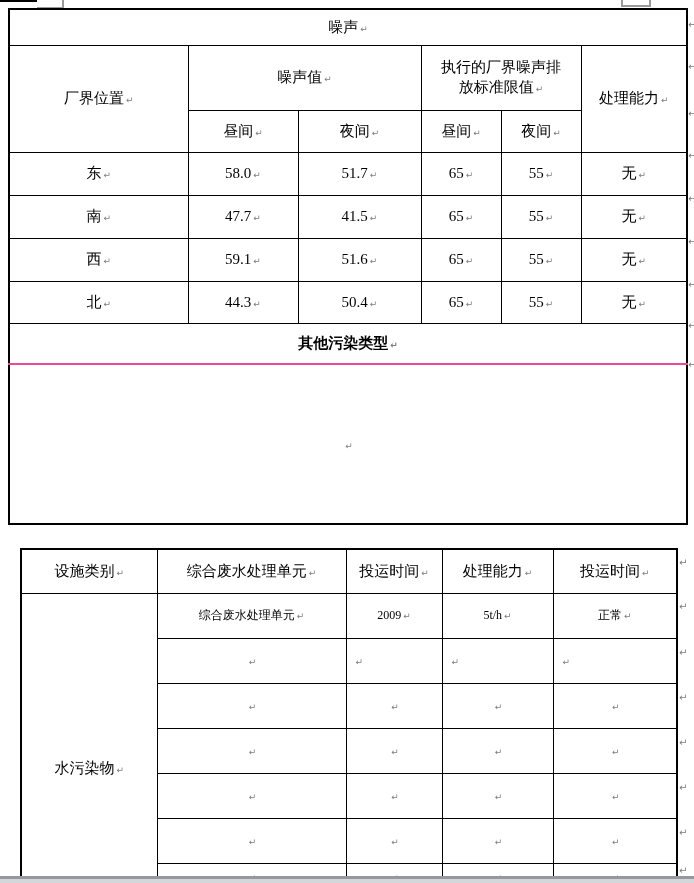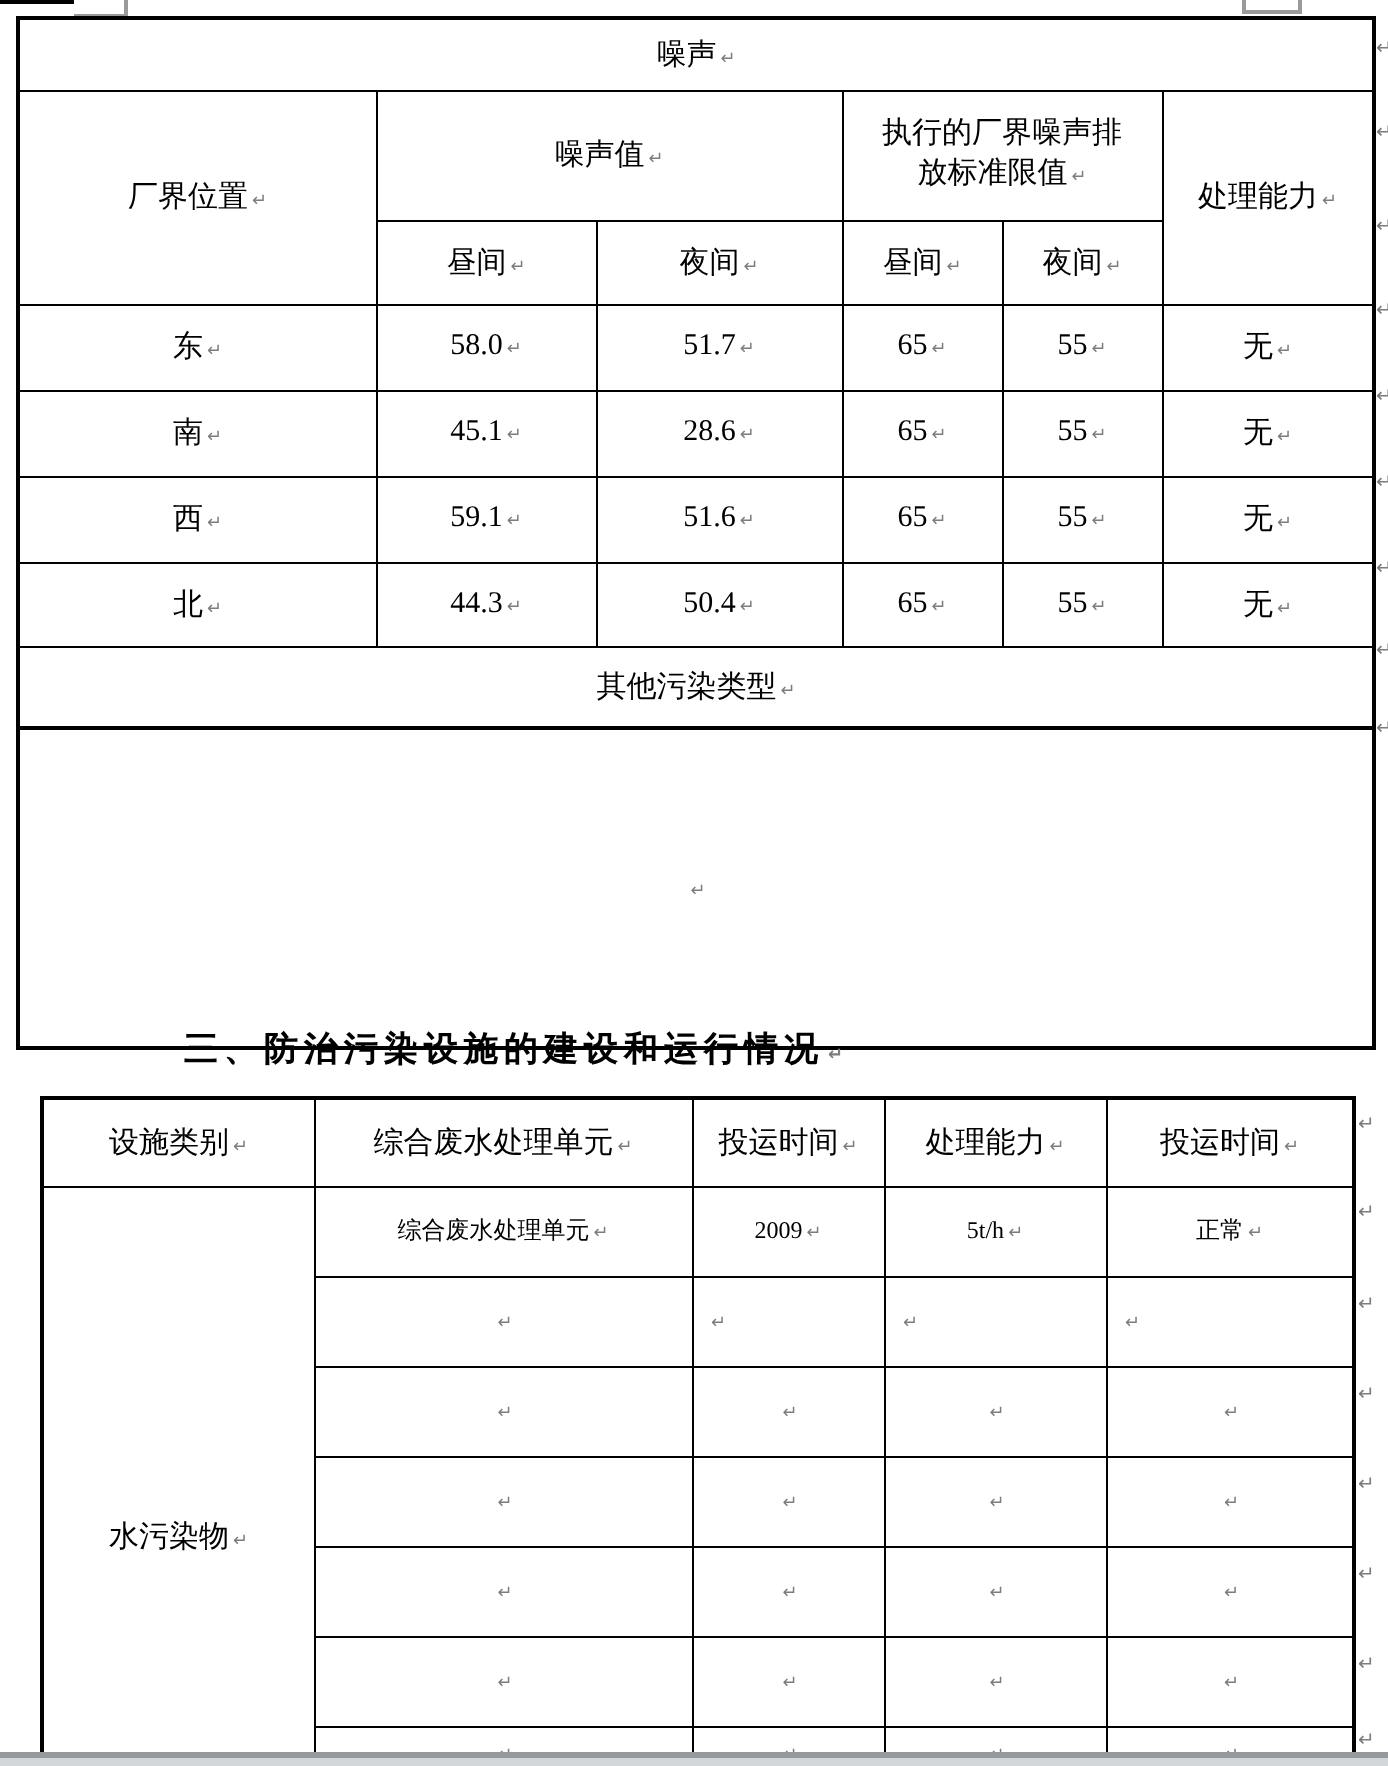--- a/index.html
+++ b/index.html
@@ -16,21 +16,21 @@
   
   table { border-collapse: collapse; table-layout: fixed; position: absolute; }
   td { border: 1px solid #000; text-align: center; vertical-align: middle; padding: 0; overflow: hidden; }
 
   .t1 { left: 8px; top: 8px; width: 678px; border: 2px solid #000; font-size: 15px; }
   .t2 { left: 20px; top: 548px; width: 656px; border: 2px solid #000; font-size: 15px; }
 
   .t1 td, .t2 td { border: 1px solid #000; }
 
   .stdcell { line-height: 20px; padding: 11px 14px; }
-  .other-row td { border-bottom: 2px solid #000000; }
+  .other-row td { border-bottom: 2px solid #ec4899; font-weight: bold; }
   .bigcell { vertical-align: middle; }
 
   .t2 .cat { padding-top: 36px; }
   .t2 .small { font-size: 12px; }
   .t2 .al { text-align: left; padding-left: 7px; }
   .t2 .lastrow td { vertical-align: top; padding-top: 4px; }
 
   
   .pm {
     font-family: "DejaVu Sans", sans-serif;
@@ -116,22 +116,22 @@
       <tr style="height:43px">
         <td><span>东</span><span class="pm">↵</span></td>
         <td><span>58.0</span><span class="pm">↵</span></td>
         <td><span>51.7</span><span class="pm">↵</span></td>
         <td><span>65</span><span class="pm">↵</span></td>
         <td><span>55</span><span class="pm">↵</span></td>
         <td><span>无</span><span class="pm">↵</span></td>
       </tr>
       <tr style="height:43px">
         <td><span>南</span><span class="pm">↵</span></td>
-        <td><span>45.1</span><span class="pm">↵</span></td>
-        <td><span>28.6</span><span class="pm">↵</span></td>
+        <td><span>47.7</span><span class="pm">↵</span></td>
+        <td><span>41.5</span><span class="pm">↵</span></td>
         <td><span>65</span><span class="pm">↵</span></td>
         <td><span>55</span><span class="pm">↵</span></td>
         <td><span>无</span><span class="pm">↵</span></td>
       </tr>
       <tr style="height:43px">
         <td><span>西</span><span class="pm">↵</span></td>
         <td><span>59.1</span><span class="pm">↵</span></td>
         <td><span>51.6</span><span class="pm">↵</span></td>
         <td><span>65</span><span class="pm">↵</span></td>
         <td><span>55</span><span class="pm">↵</span></td>
@@ -162,23 +162,20 @@
   <span class="rm" style="left:688px; top:20px">↵</span>
   <span class="rm" style="left:688px; top:62px">↵</span>
   <span class="rm" style="left:688px; top:109px">↵</span>
   <span class="rm" style="left:688px; top:151px">↵</span>
   <span class="rm" style="left:688px; top:194px">↵</span>
   <span class="rm" style="left:688px; top:237px">↵</span>
   <span class="rm" style="left:688px; top:280px">↵</span>
   <span class="rm" style="left:688px; top:321px">↵</span>
   <span class="rm" style="left:688px; top:360px">↵</span>
 
-  <div class="heading">
-    <span>三、防治污染设施的建设和运行情况</span><span class="pm">↵</span>
-  </div>
 
   <table class="t2">
     <colgroup>
       <col style="width:136px">
         <col style="width:189px">
         <col style="width:96px">
       <col style="width:111px">
         <col style="width:124px">
     </colgroup>
     <tbody>

